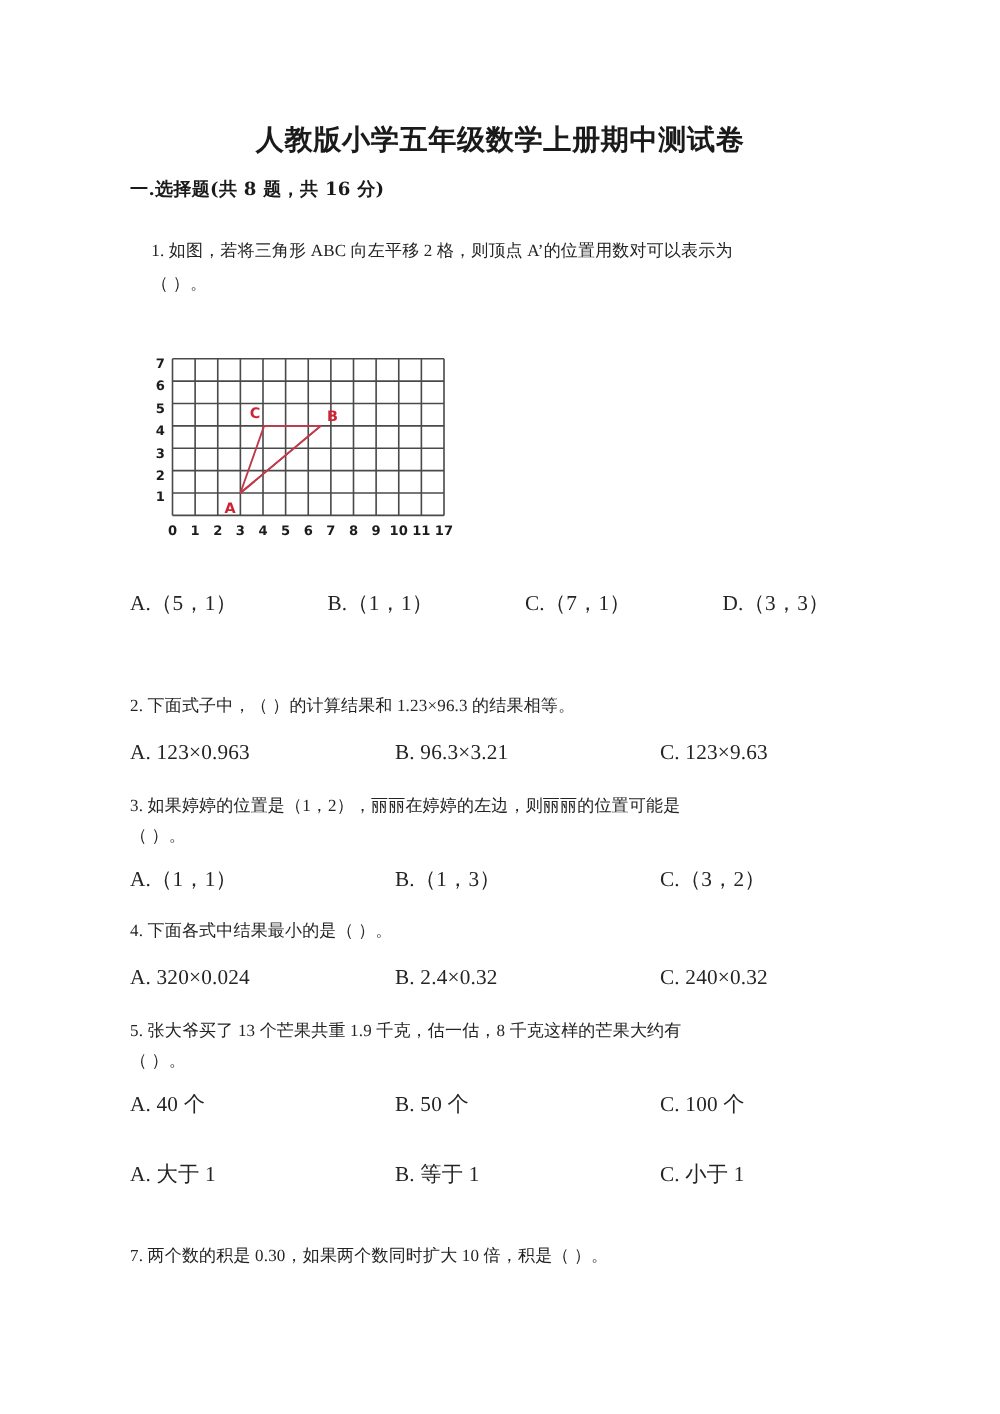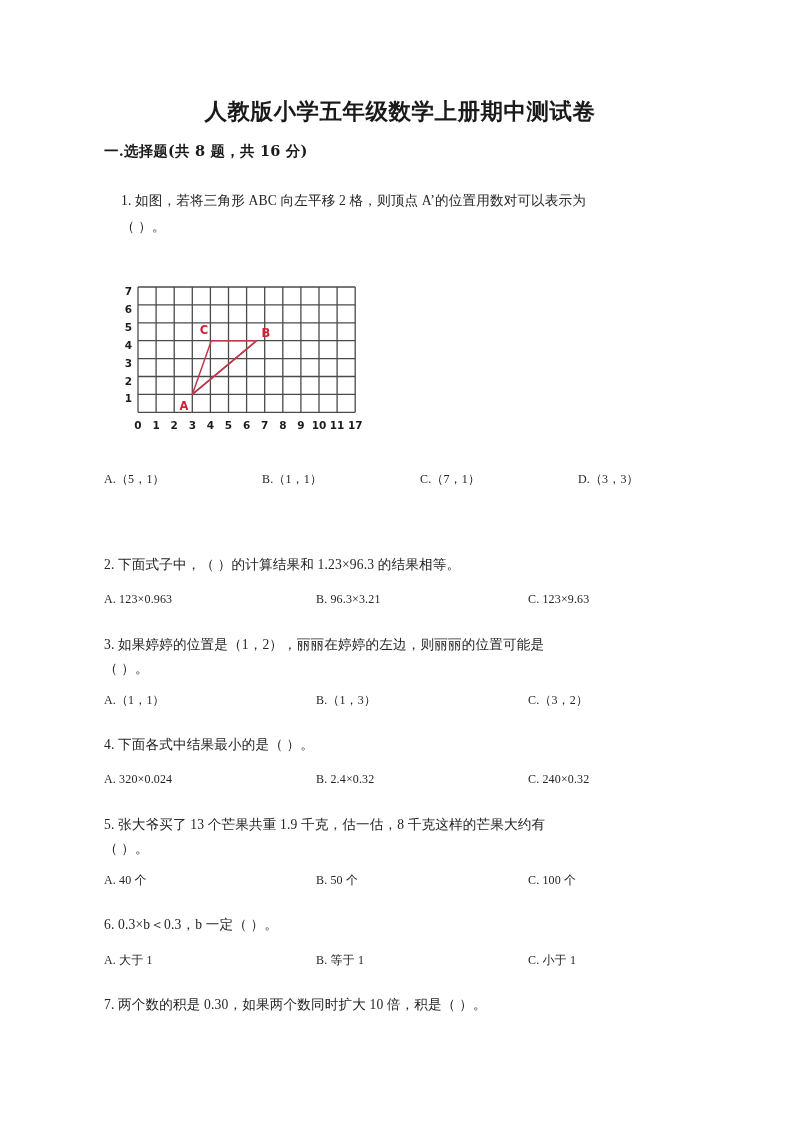--- a/index.html
+++ b/index.html
@@ -51,21 +51,21 @@
     letter-spacing: 0.15px;
     color: #242424;
   }
   .q-stem .cont {
     display: block;
   }
   .opts {
     position: absolute;
     left: 104px;
     width: 630px;
-    font-size: 12px;
+    font-size: 17px;
     letter-spacing: 0.15px;
     color: #242424;
     white-space: nowrap;
   }
   .opts span.opt {
     display: inline-block;
     vertical-align: top;
   }
   .opts.cols4 span.opt { width: 158px; }
   .opts.cols3 span.opt { width: 212px; }
@@ -227,24 +227,21 @@
   <div class="q-block" style="top:812px;">
     <div class="q-stem">
       <span>5. 张大爷买了 13 个芒果共重 1.9 千克，估一估，8 千克这样的芒果大约有</span>
       <span class="cont" style="line-height:22px;">（      ）。</span>
     </div>
   </div>
   <div class="opts cols3" style="top:872px;">
     <span class="opt">A. 40 个</span><span class="opt">B. 50 个</span><span class="opt">C. 100 个</span>
   </div>
 
-  <div class="q-block" style="top:912px;">
-    <div class="q-stem">6. 0.3×b＜0.3，b 一定（      ）。</div>
-  </div>
-  <div class="opts cols3" style="top:952px;">
+  <div class="opts cols3" style="top:928px;">
     <span class="opt">A.  大于 1</span><span class="opt">B. 等于 1</span><span class="opt">C. 小于 1</span>
   </div>
 
   <div class="q-block" style="top:992px;">
     <div class="q-stem">7. 两个数的积是 0.30，如果两个数同时扩大 10 倍，积是（      ）。</div>
   </div>
 
 </div>
 
 </body></html>

